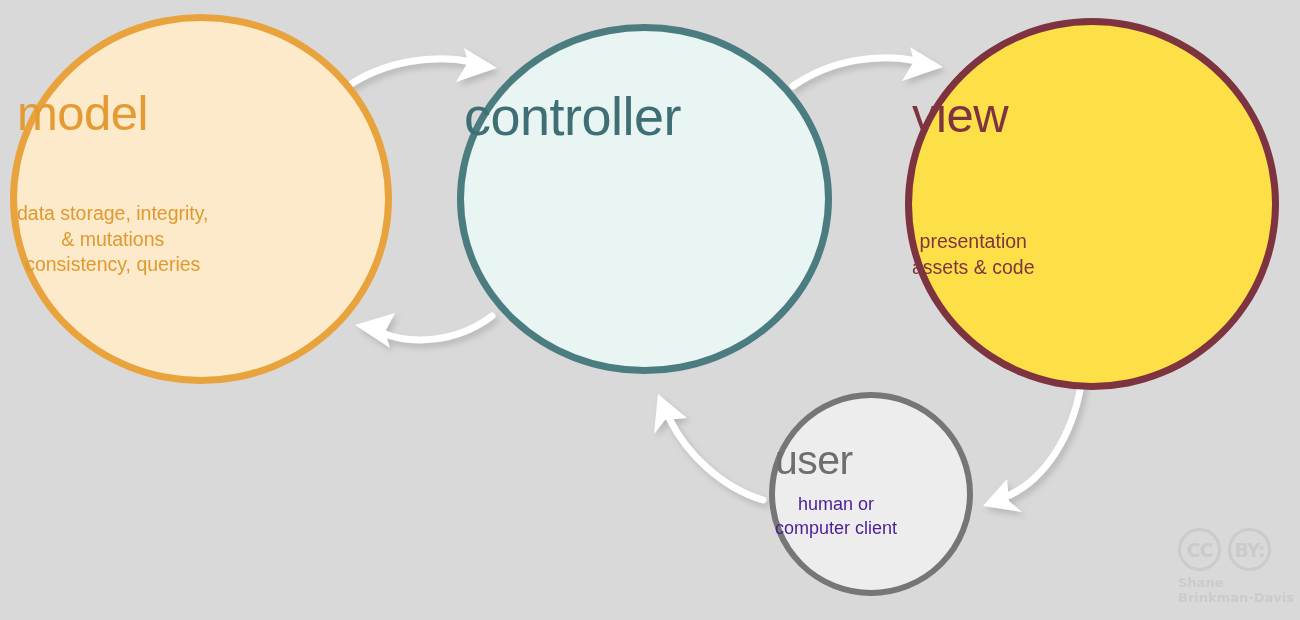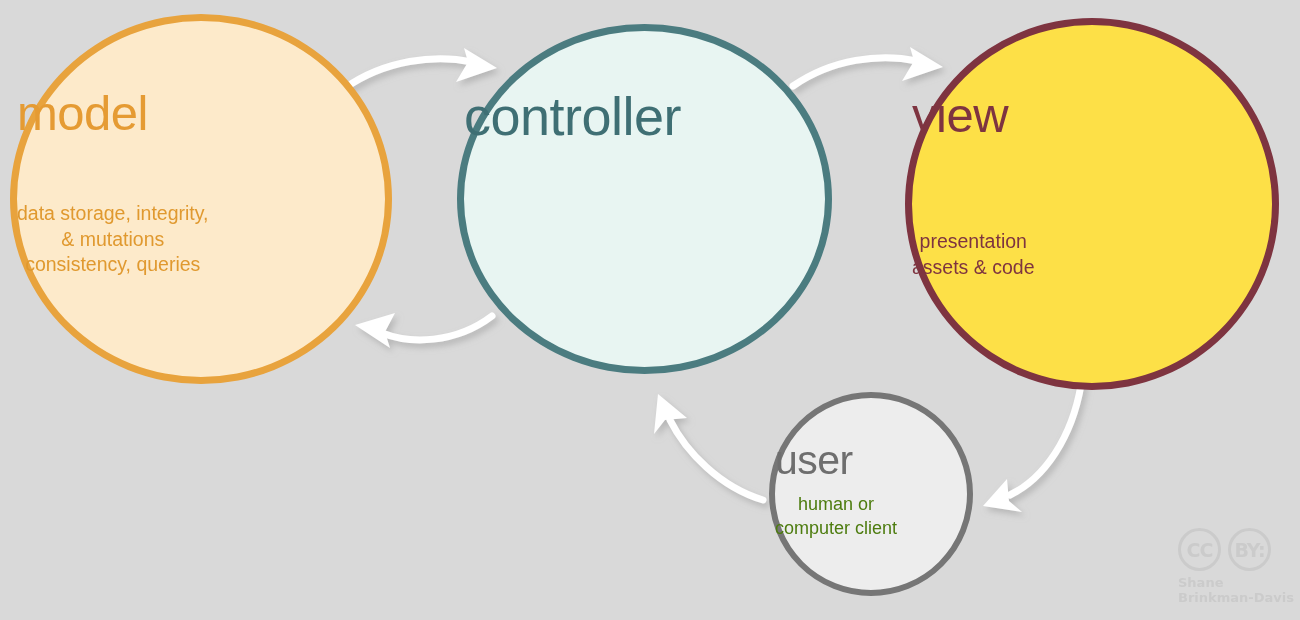--- a/index.html
+++ b/index.html
@@ -113,21 +113,21 @@
     height: 204px;
     background: #ededed;
     border: 6px solid #767676;
   }
   #node-user .node-title {
     color: #6e6e6e;
     font-size: 41px;
     margin-top: 42px;
   }
   #node-user .node-desc {
-    color: #4d7c0f;
+    color: #4c1d95;
     font-size: 18px;
     margin-top: 12px;
   }
 
   
   #cc-badge {
     position: absolute;
     left: 1178px;
     top: 528px;
     width: 112px;

